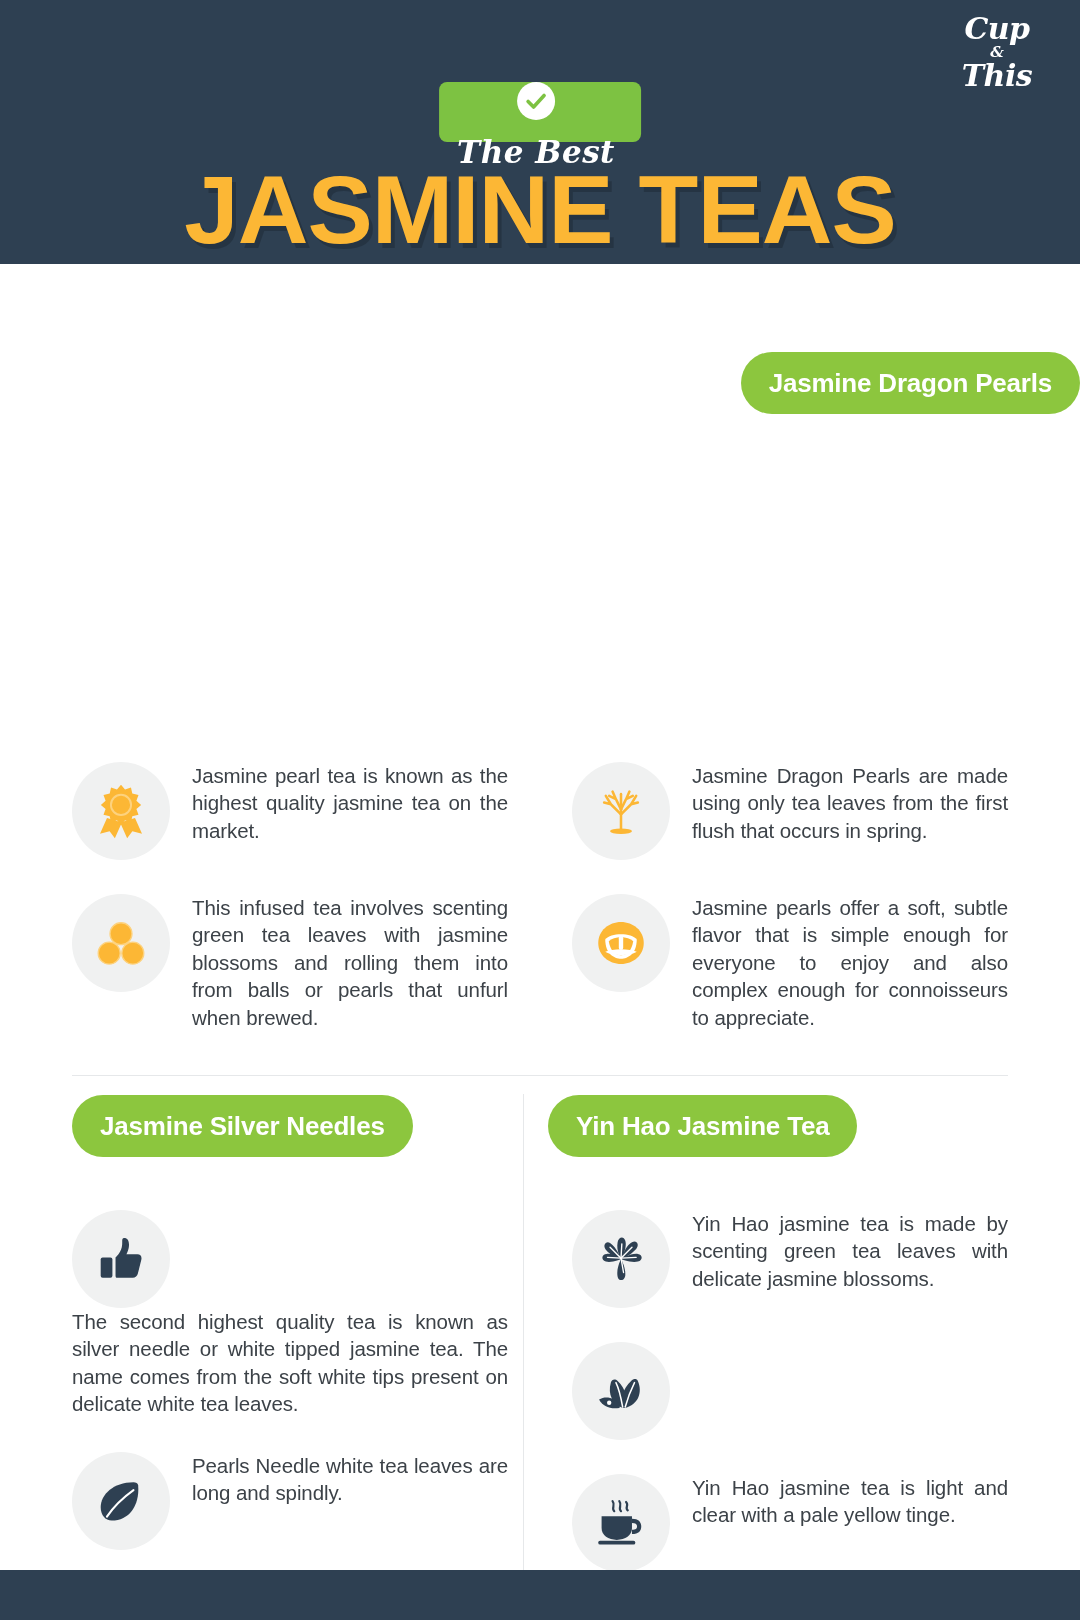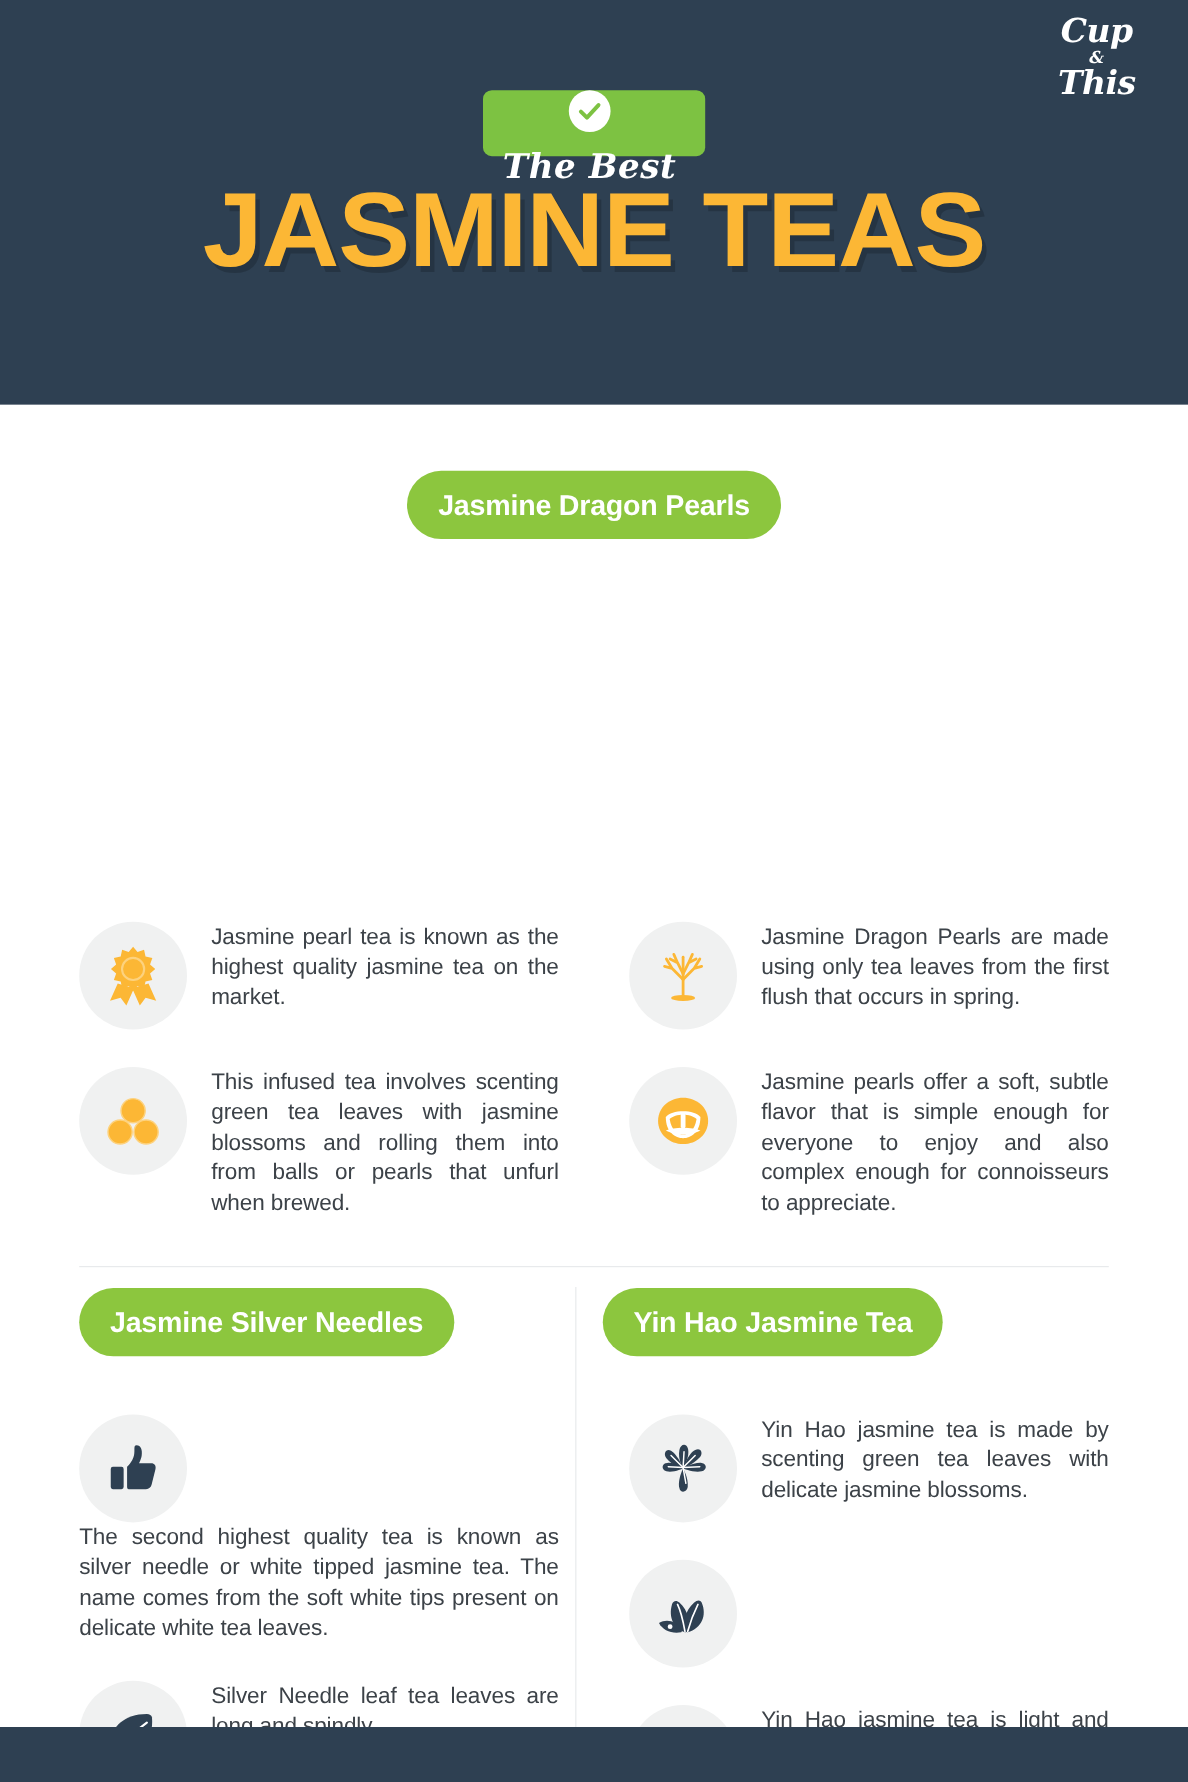--- a/index.html
+++ b/index.html
@@ -18,21 +18,21 @@
     width: 1080px;
     height: 1620px;
     background: #ffffff;
     overflow: hidden;
   }
 
   
   .header {
     position: relative;
     width: 1080px;
-    height: 368px;
+    height: 264px;
     background: #2e4052;
     padding-left: 32px;
   }
 
   .logo {
     position: absolute;
     top: 14px;
     right: 28px;
     width: 110px;
     height: 86px;
@@ -107,21 +107,21 @@
     height: 62px;
     padding: 0 28px;
     background: #8cc63e;
     border-radius: 31px;
     font-weight: 700;
     font-size: 26px;
     color: #ffffff;
     letter-spacing: -0.2px;
     white-space: nowrap;
   }
-  .badge-row-center { text-align: center; padding-top: 60px; }
+  .badge-row-center { text-align: right; padding-top: 60px; margin-top: 28px; }
 
   .hr {
     position: absolute;
     left: 72px;
     top: 783px;
     width: 936px;
     height: 1px;
     background: #e6e8ea;
   }
 
@@ -307,21 +307,21 @@
           <div class="item-text">The second highest quality tea is known as silver needle or white tipped jasmine tea. The name comes from the soft white tips present on delicate white tea leaves.</div>
         </div>
 
         <div class="item" style="margin-bottom:34px;">
           <span class="icon-wrap">
             <svg width="50" height="50" viewBox="0 0 64 64" aria-hidden="true">
               <path d="M48 8 C22 8 6 24 6 40 C6 50 12 57 20 57 C42 57 56 38 54 12 C53.7 9.5 51 8 48 8 Z" fill="#2e4052"></path>
               <path d="M14 52 C22 40 34 28 48 18" stroke="#ffffff" stroke-width="2.6" fill="none" stroke-linecap="round"></path>
             </svg>
           </span>
-          <div class="item-text">Silver Needle leaf tea leaves are long and spindly.</div>
+          <div class="item-text">Pearls Needle white tea leaves are long and spindly.</div>
         </div>
 
         <div class="item" style="margin-bottom:34px;">
           <span class="icon-wrap">
             <svg width="52" height="52" viewBox="0 0 64 64" aria-hidden="true">
               <g fill="#2e4052">
                 <path d="M31 58 C31 44 32 30 40 16 C41.5 13.5 44 14.5 43 17 C36 30 34.5 44 34.5 58 Z"></path>
                 <path d="M36 26 C36 14 42 6 52 4 C54 12 50 24 38 28 C36.6 28.5 36 27.6 36 26 Z"></path>
                 <path d="M32 36 C24 30 22 21 26 12 C34 16 38 25 35 35 C34.6 36.6 33.4 36.9 32 36 Z"></path>
                 <path d="M32 44 C40 42 48 36 51 28 C42 26 33 32 30 41 C29.5 43 30.4 44.4 32 44 Z"></path>

